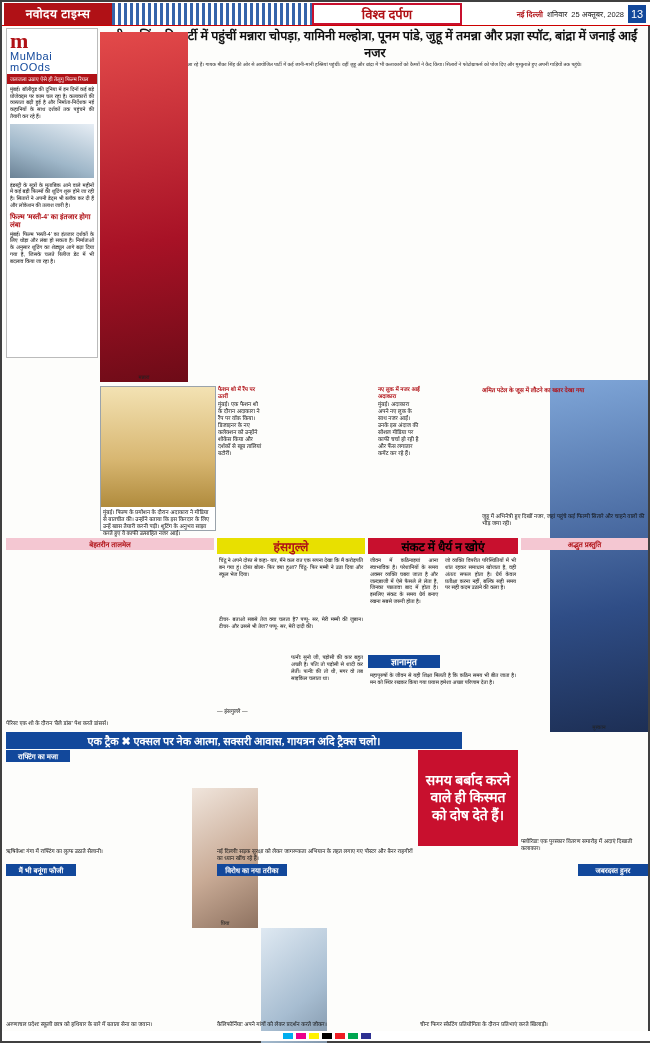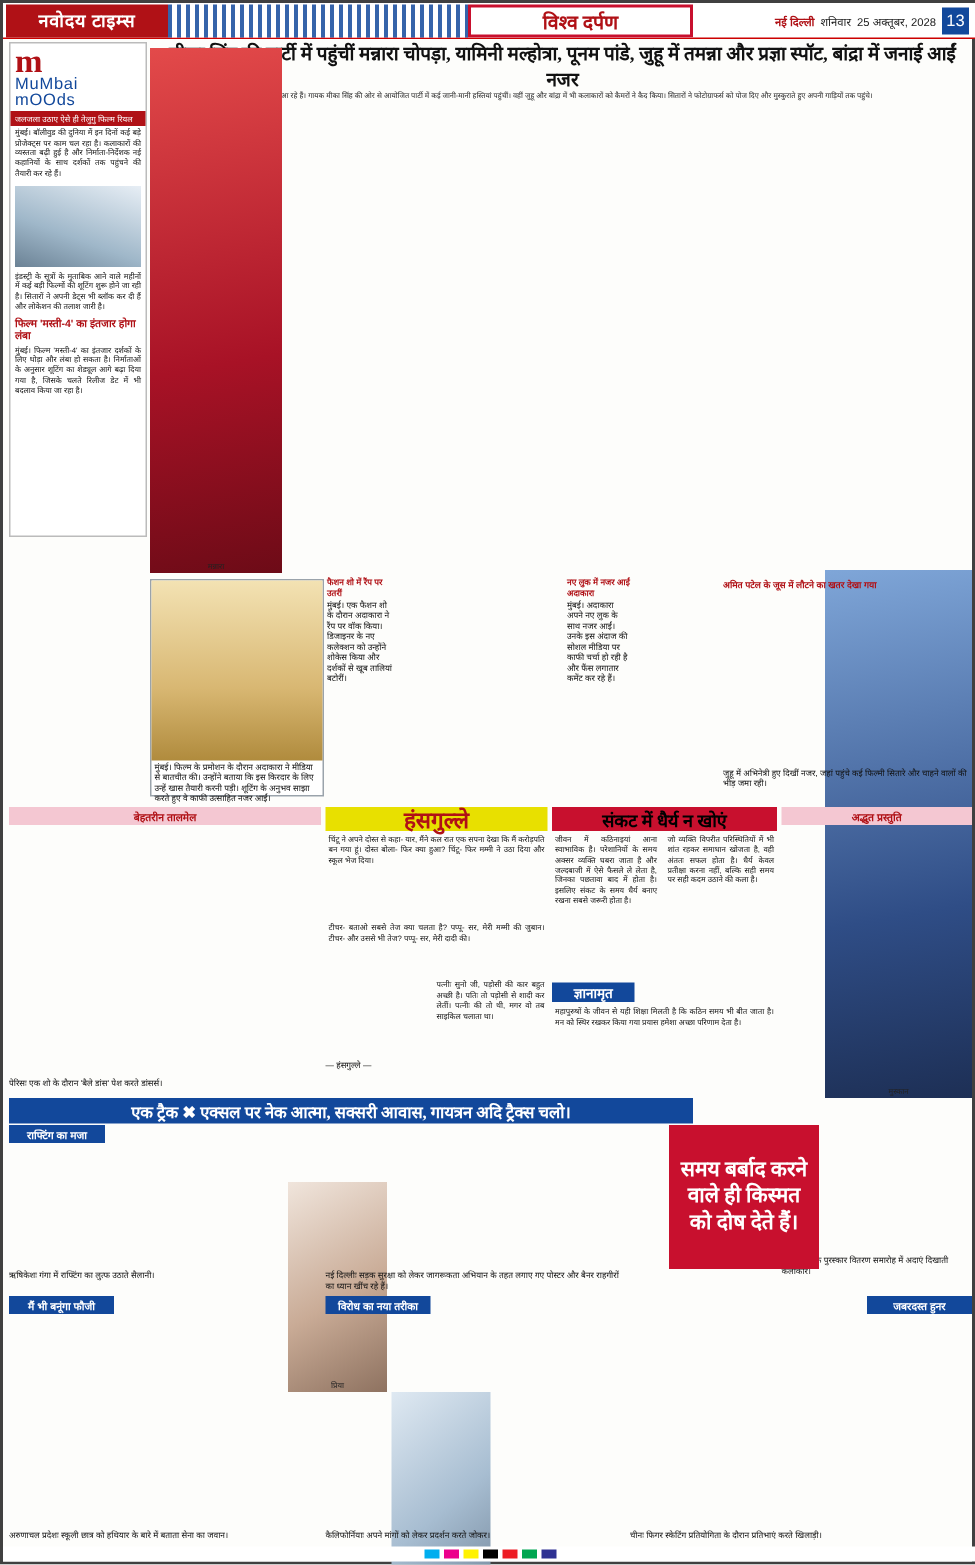--- a/index.html
+++ b/index.html
@@ -85,21 +85,21 @@
     font-size:12.6px; line-height:1.35; color:#111; text-align:center;
   }
   #top-deck { left:100px; top:60px; width:546px; height:22px; font-size:4.9px; line-height:1.25; color:#222; text-align:justify;}
 
   
   #lead-left  { left:98px; top:30px;  width:88px; height:350px; }
   #lead-right { left:548px; top:28px; width:98px; height:352px; }
 
   
   .cartoon-title {
-    background:#e8e000; color:#b01116; font-weight:bold; font-size:15px;
+    background:#e8e000; color:#b01116; font-weight:bold; font-size:12px;
     display:flex; align-items:center; justify-content:center; height:16px;
     font-family:Liberation Serif, serif;
   }
   .sec-title-red {
     background:#c8102e; color:#000000; font-weight:bold; font-size:12px;
     display:flex; align-items:center; justify-content:center; height:16px;
     font-family:"Liberation Serif",serif;
   }
   .sec-title-blue {
     background:#12489b; color:#fff; font-weight:bold; font-size:9px;
@@ -118,21 +118,20 @@
   .strapline {
     background:#12489b; color:#fff; font-weight:bold; font-size:11px;
     display:flex; align-items:center; justify-content:center; height:17px;
     gap:6px; font-family:"Liberation Serif",serif;
   }
   .quote-box {
     background:#c8102e; color:#fff; font-weight:bold;
     font-family:"Liberation Serif",serif; font-size:14px; line-height:1.25;
     display:flex; align-items:center; justify-content:center; text-align:center;
     padding:4px;
-    margin-left:28px;
   }
   .bottombar { position:absolute; left:0; bottom:0; width:650px; height:10px; background:#fff; display:flex; align-items:center; justify-content:center; gap:3px;}
   .bottombar i { display:block; width:10px; height:6px; }
   .box { border:1px solid #9aa3ab; }
 </style>
 </head>
 <body>
 
 <div class="page">
 
@@ -208,21 +207,21 @@
   <div class="blk body-txt" style="left:215px;top:553px;width:148px;">चिंटू ने अपने दोस्त से कहा- यार, मैंने कल रात एक सपना देखा कि मैं करोड़पति बन गया हूं। दोस्त बोला- फिर क्या हुआ? चिंटू- फिर मम्मी ने उठा दिया और स्कूल भेज दिया।</div>
 
   <div class="blk body-txt" style="left:215px;top:612px;width:148px;">टीचर- बताओ सबसे तेज क्या चलता है? पप्पू- सर, मेरी मम्मी की जुबान। टीचर- और उससे भी तेज? पप्पू- सर, मेरी दादी की।</div>
 
   <div class="blk body-txt" style="left:287px;top:650px;width:76px;">पत्नीः सुनो जी, पड़ोसी की कार बहुत अच्छी है। पतिः तो पड़ोसी से शादी कर लेतीं। पत्नीः की तो थी, मगर वो तब साइकिल चलाता था।</div>
   <div class="blk cap" style="left:215px;top:706px;width:148px;">— हंसगुल्ले —</div>
 
   <div class="blk sec-title-red" style="left:366px;top:536px;width:150px;">संकट में धैर्य न खोएं</div>
   <div class="blk body-txt" style="left:366px;top:553px;width:72px;">जीवन में कठिनाइयां आना स्वाभाविक है। परेशानियों के समय अक्सर व्यक्ति घबरा जाता है और जल्दबाजी में ऐसे फैसले ले लेता है, जिनका पछतावा बाद में होता है। इसलिए संकट के समय धैर्य बनाए रखना सबसे जरूरी होता है।</div>
   <div class="blk body-txt" style="left:441px;top:553px;width:75px;">जो व्यक्ति विपरीत परिस्थितियों में भी शांत रहकर समाधान खोजता है, वही अंततः सफल होता है। धैर्य केवल प्रतीक्षा करना नहीं, बल्कि सही समय पर सही कदम उठाने की कला है।</div>
-  <div class="blk sec-title-blue" style="left:366px;top:653px;width:55px;">ज्ञानामृत</div>
+  <div class="blk sec-title-blue" style="left:366px;top:653px;width:72px;">ज्ञानामृत</div>
   <div class="blk body-txt" style="left:366px;top:668px;width:150px;">महापुरुषों के जीवन से यही शिक्षा मिलती है कि कठिन समय भी बीत जाता है। मन को स्थिर रखकर किया गया प्रयास हमेशा अच्छा परिणाम देता है।</div>
 
   <div class="blk tag-pink" style="left:519px;top:536px;width:127px;">अद्भुत प्रस्तुति</div>
 
   <div class="blk cap" style="left:519px;top:836px;width:127px;">फ्लोरिडाः एक पुरस्कार वितरण समारोह में अदाएं दिखाती कलाकार।</div>
 
   <div class="blk strapline" style="left:4px;top:730px;width:456px;">एक ट्रैक ✖ एक्सल पर नेक आत्मा, सक्सरी आवास, गायत्रन अदि ट्रैक्स चलो।</div>
 
   <div class="blk tag-blue" style="left:4px;top:748px;width:64px;">राफ्टिंग का मजा</div>
 

